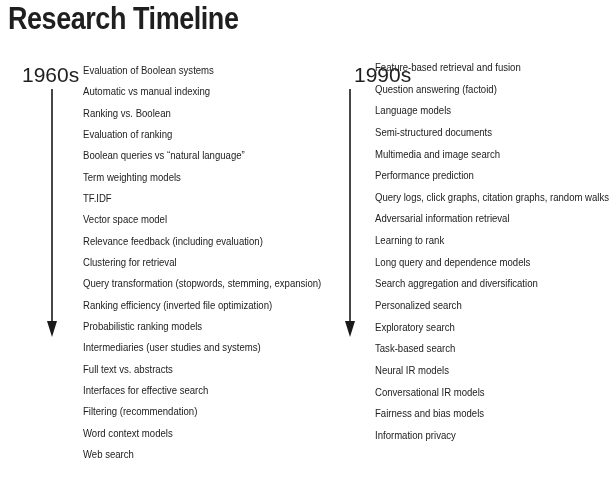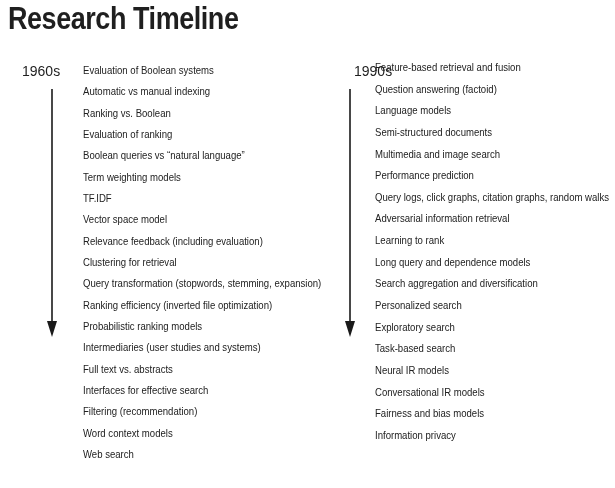--- a/index.html
+++ b/index.html
@@ -23,21 +23,21 @@
     font-size: 31px;
     letter-spacing: -0.5px;
     color: var(--title);
     white-space: nowrap;
     transform: scaleX(0.87);
     transform-origin: 0 0;
   }
   .era-label {
     position: absolute;
     top: 63px;
-    font-size: 14px;
+    font-size: 21px;
     color: var(--title);
     white-space: nowrap;
   }
   .era-label.left  { left: 22px; }
   .era-label.right { left: 322px; margin-left: 32px; }
   .arrow {
     position: absolute;
     top: 86px;
     width: 16px; height: 254px;
   }

